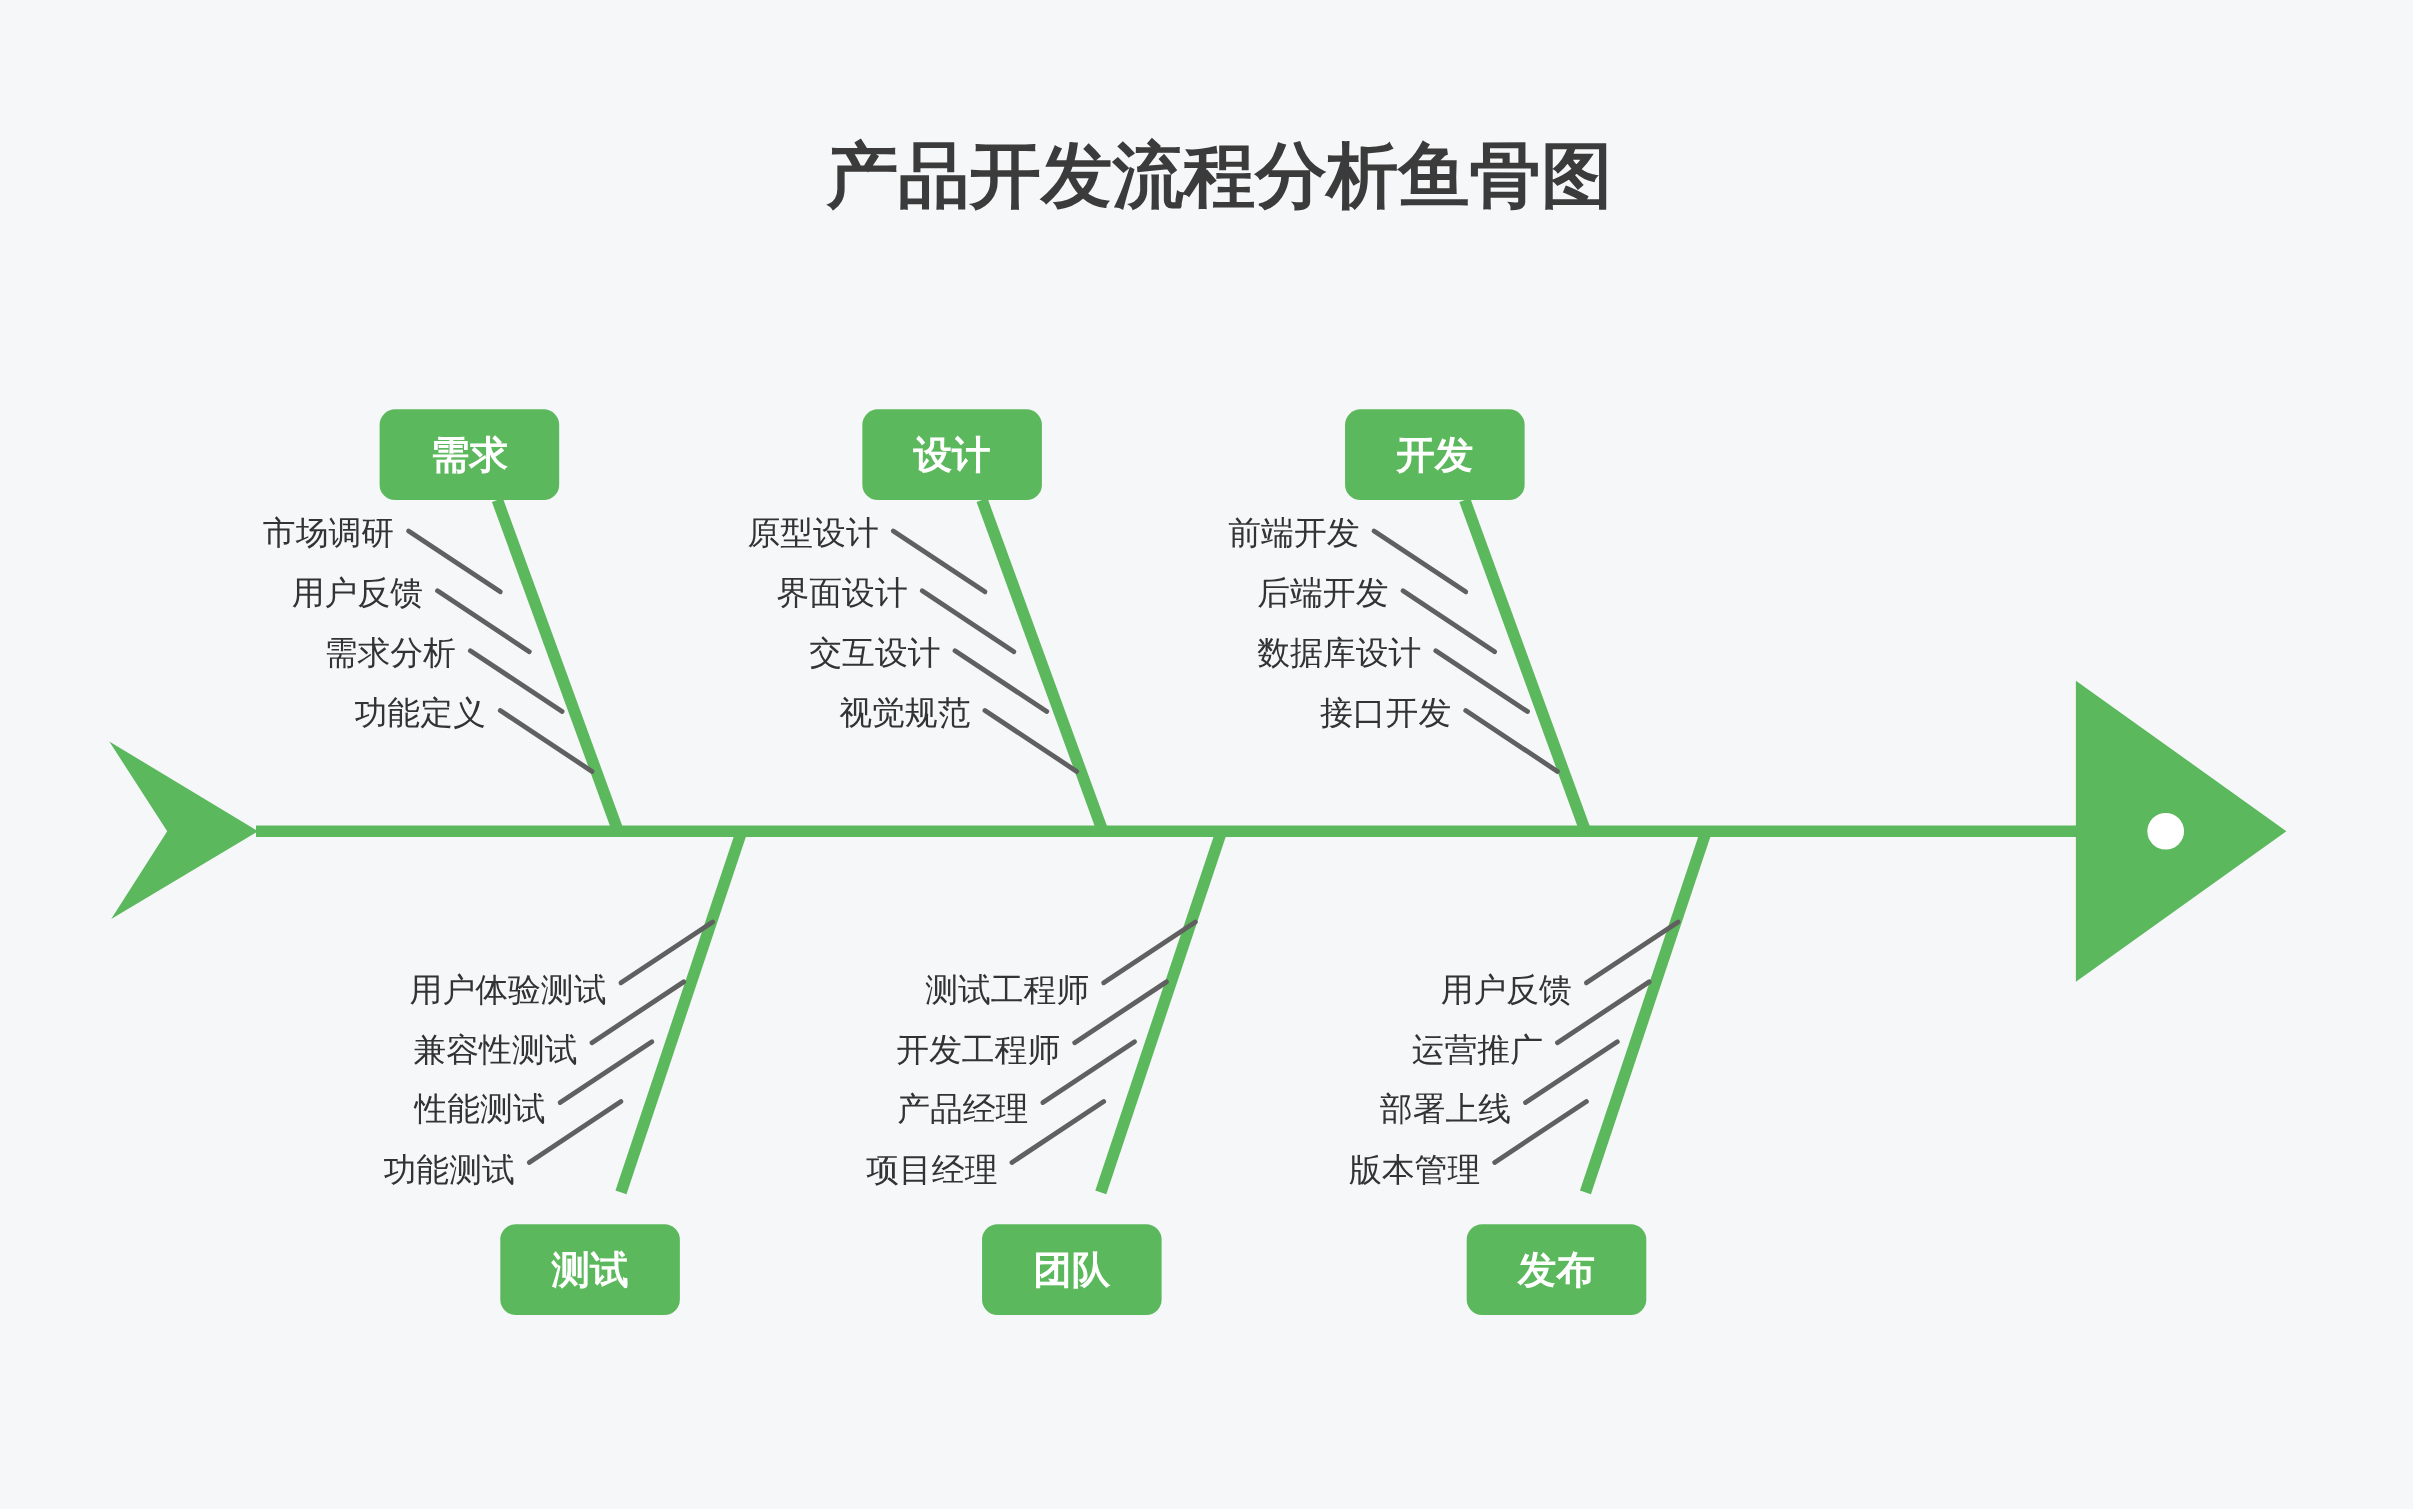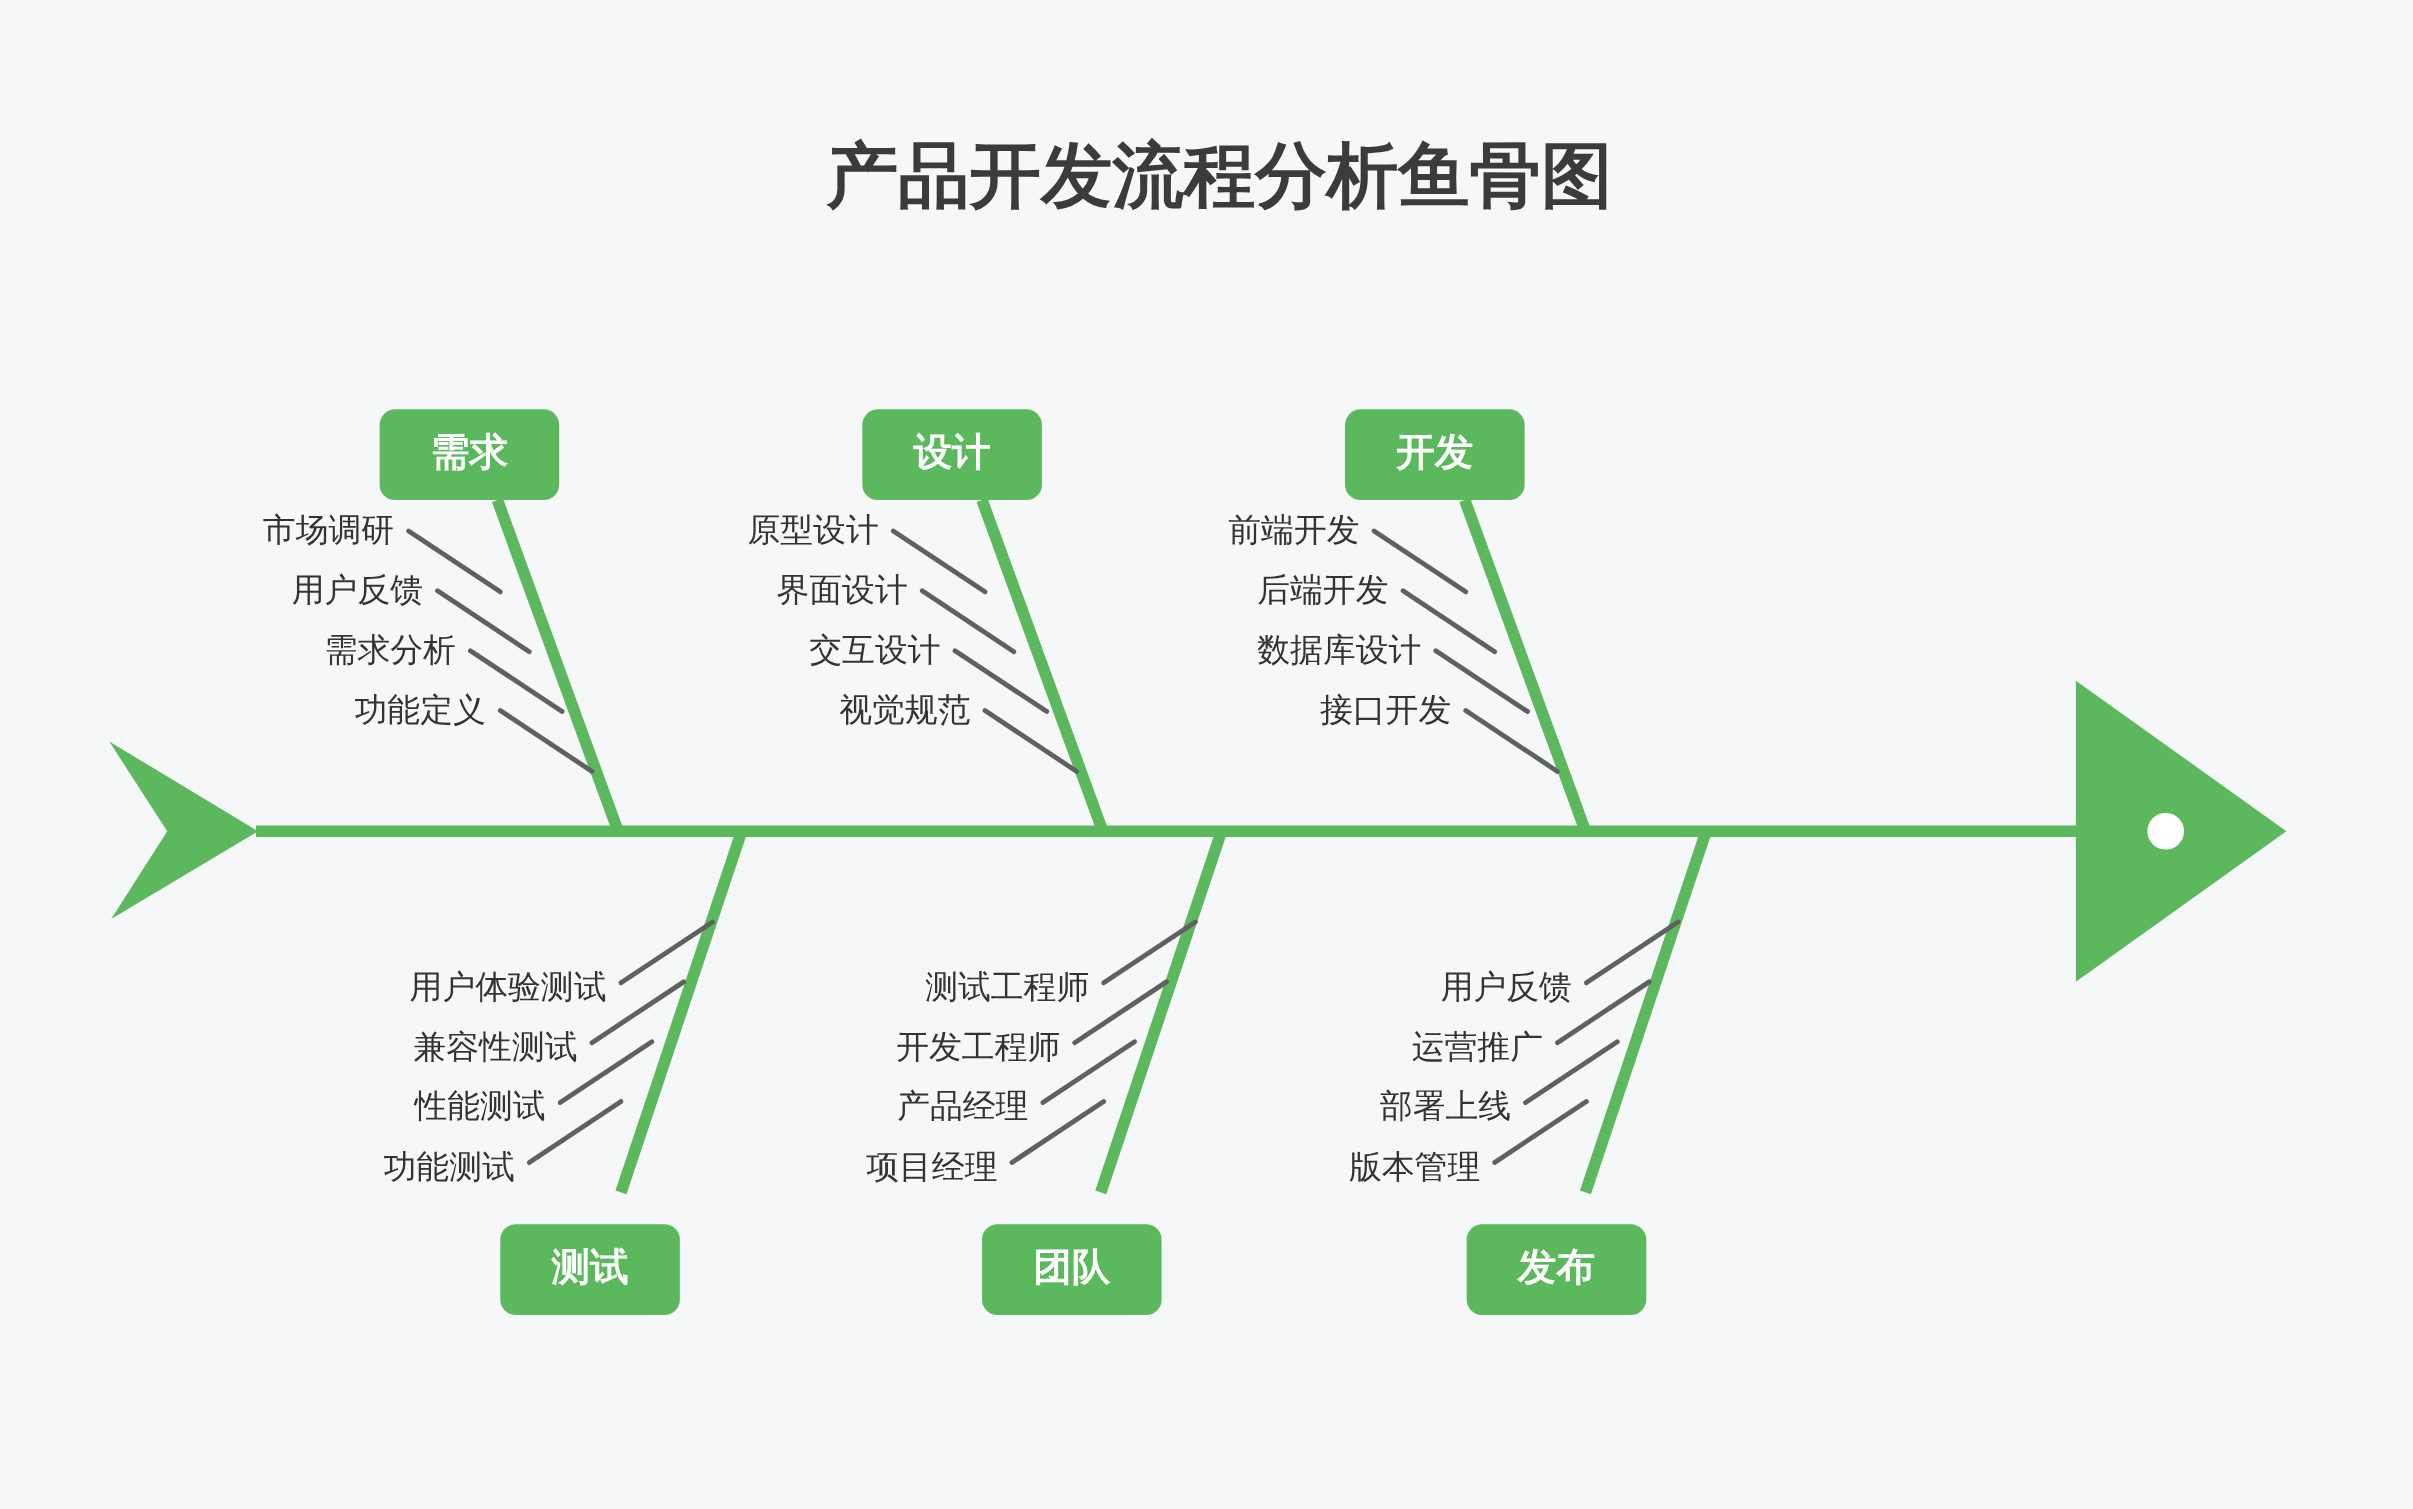--- a/index.html
+++ b/index.html
@@ -1,18 +1,18 @@
 <!DOCTYPE html>
 <html><head>
 <meta charset="utf-8">
 <style>
   html,body{margin:0;padding:0;}
   body{background:#f6f7f9;width:2414px;height:1509px;overflow:hidden;
        font-family:"Liberation Sans","DejaVu Sans",sans-serif;}
-  .canvas{position:relative;width:2414px;height:1059px;font-family:Liberation Mono, monospace;}
+  .canvas{position:relative;width:2414px;height:1059px;}
   svg{display:block;}
   .title-text{font-size:74px;font-weight:bold;fill:#3b3b3b;}
   .cat-box{fill:#5cb85c;}
   .cat-label{font-size:40px;font-weight:bold;fill:#ffffff;}
   .cause-text{font-size:34px;fill:#333333;}
   .rib{stroke:#5cb85c;stroke-width:12;fill:none;}
   .spine{stroke:#5cb85c;stroke-width:12;fill:none;}
   .tick{stroke:#606060;stroke-width:5;stroke-linecap:round;fill:none;}
   .bone{fill:#5cb85c;}
 </style>

